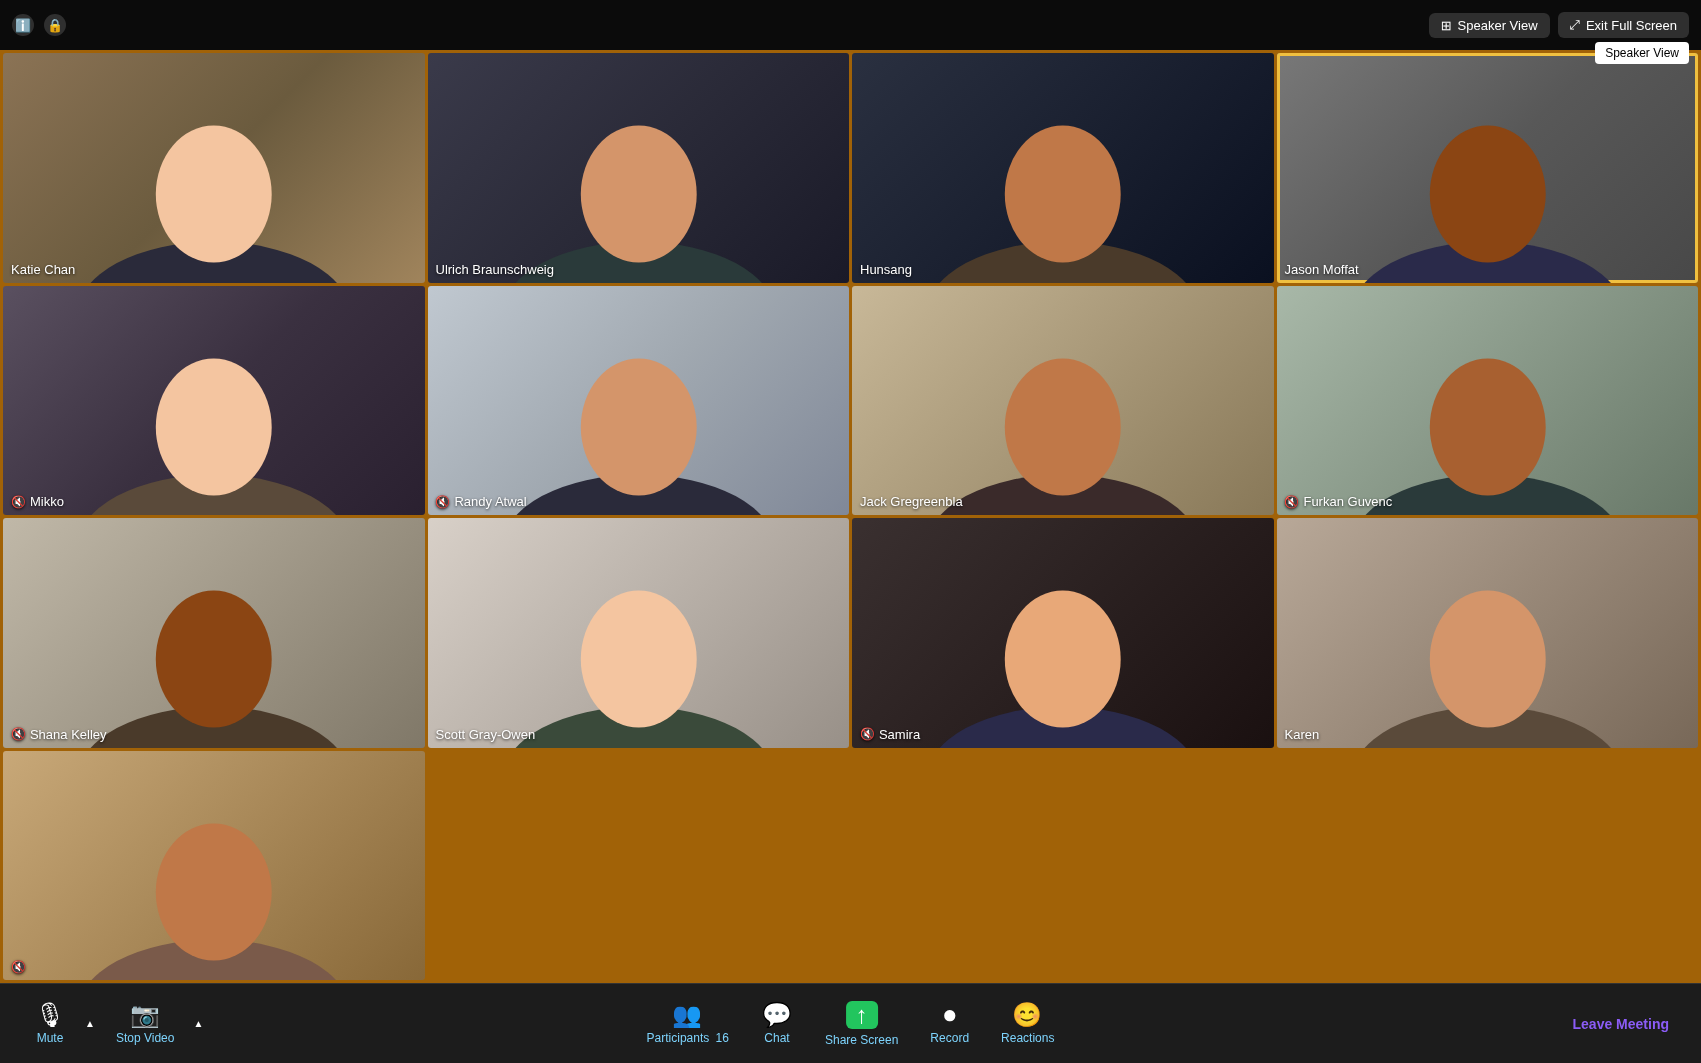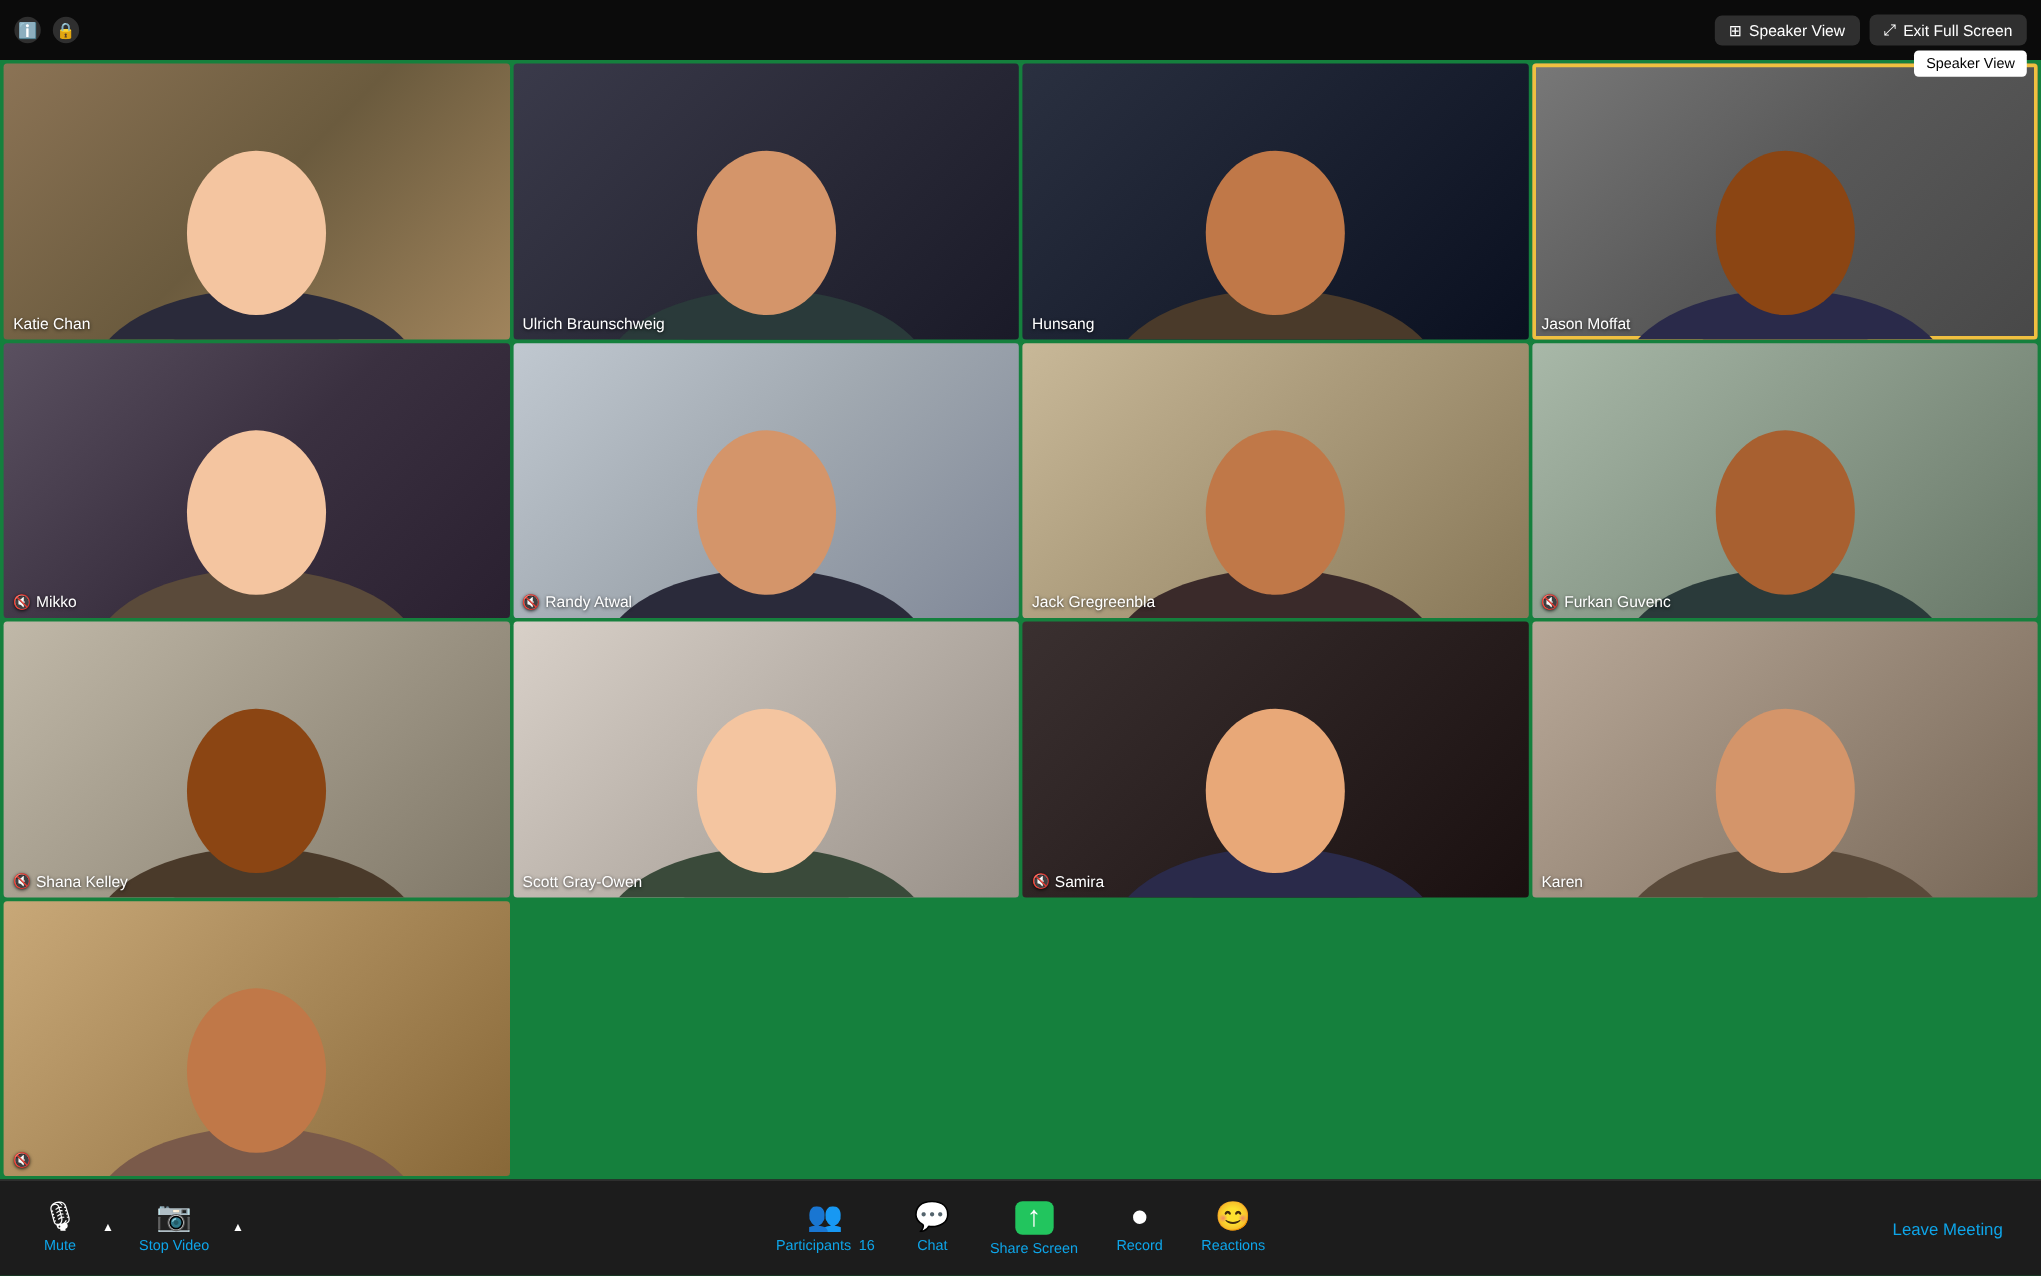--- a/index.html
+++ b/index.html
@@ -71,21 +71,21 @@
     
     #video-grid {
       position: absolute;
       top: 50px;
       left: 0; right: 0;
       bottom: 80px;
       display: grid;
       grid-template-columns: repeat(4, 1fr);
       grid-template-rows: repeat(4, 1fr);
       gap: 3px;
-      background: #15803d;
+      background: #a16207;
       padding: 3px;
     }
 
     .video-cell {
       position: relative;
       background: #2a2a2a;
       overflow: hidden;
       border-radius: 3px;
     }
 
@@ -164,21 +164,21 @@
       min-width: 60px;
     }
 
     .toolbar-btn-icon {
       font-size: 24px;
       line-height: 1;
     }
 
     .toolbar-btn-label {
       font-size: 12px;
-      color: #0ea5e9;
+      color: #7dd3fc;
       white-space: nowrap;
     }
 
     .toolbar-btn-with-arrow {
       display: flex;
       align-items: center;
       gap: 2px;
     }
 
     .arrow-btn {
@@ -190,23 +190,23 @@
       color: #aaa;
       font-size: 10px;
       background: transparent;
       border: none;
       color: #fff;
     }
 
     .leave-btn {
       background: transparent;
       border: none;
-      color: #0ea5e9;
+      color: #8b5cf6;
       font-size: 14px;
-      font-weight: 400;
+      font-weight: 700;
       cursor: pointer;
       padding: 8px 12px;
     }
   </style>
 </head>
 <body>
 
 <div id="top-bar">
   <div id="top-bar-left">
     <div class="top-icon">ℹ️</div>

